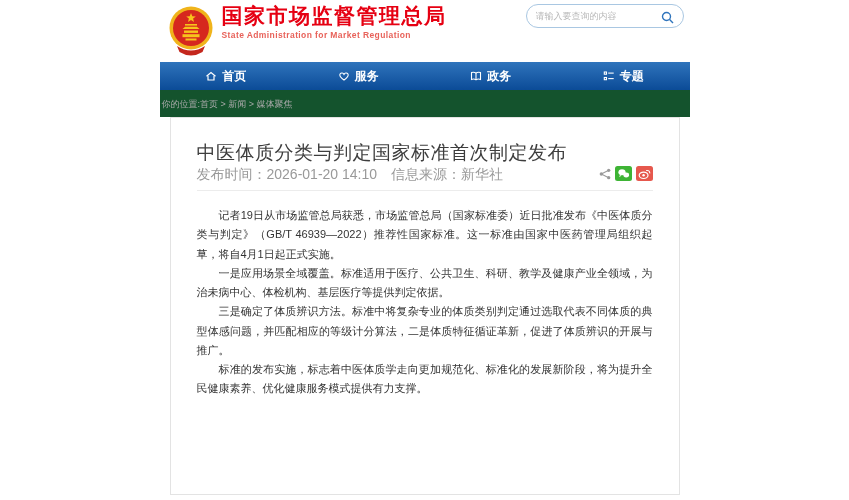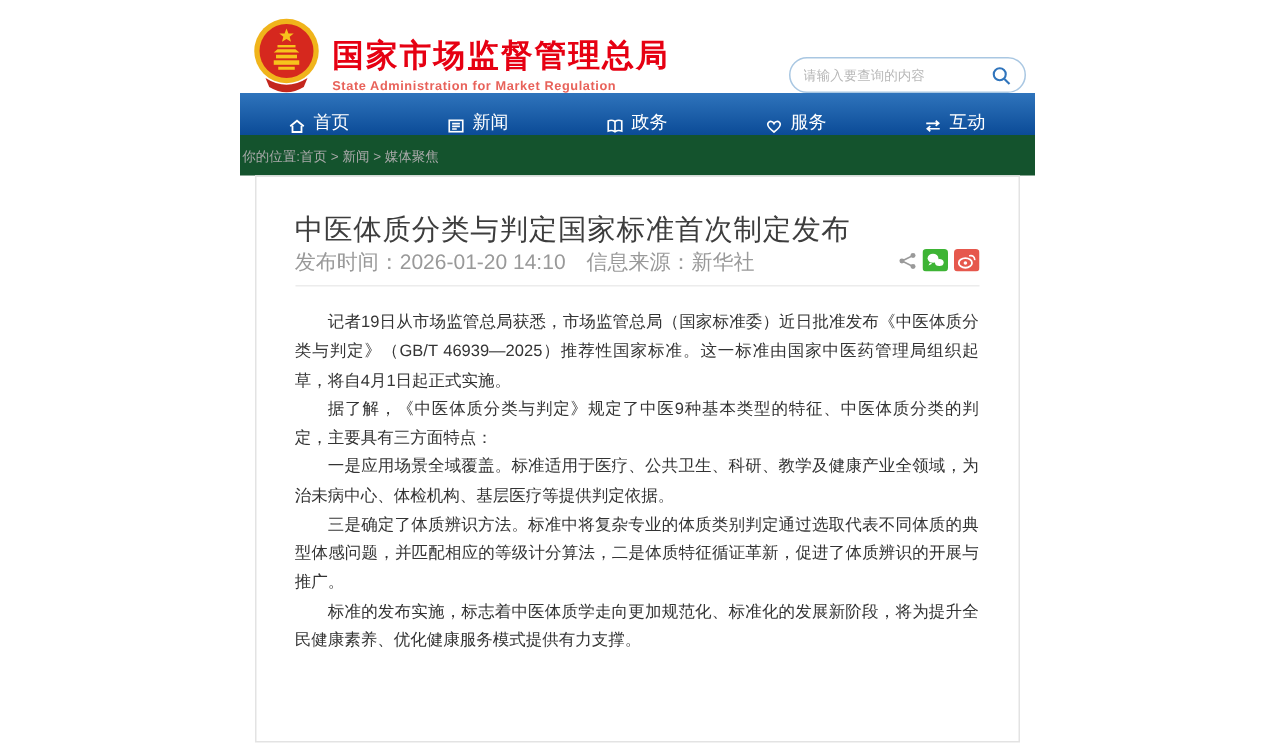--- a/index.html
+++ b/index.html
@@ -1,36 +1,36 @@
 <!DOCTYPE html>
 <html><head>
 <meta charset="utf-8">
 <style>
   * { margin:0; padding:0; box-sizing:border-box; }
   html,body { width:849px; height:500px; background:#ffffff; overflow:hidden;
     font-family:"Liberation Sans","DejaVu Sans",sans-serif; }
   .site { width:530px; margin:0 auto; }
 
   
-  .header { height:62px; display:flex; align-items:flex-end; padding:4px 6px 0 8px; background:#fff; }
+  .header { height:62px; display:flex; align-items:flex-start; padding:4px 6px 0 8px; background:#fff; }
   .logo { width:46px; height:52px; flex:0 0 auto; }
   .titles { margin-left:8px; }
   .site-title { font-size:21px; font-weight:bold; color:#e60012; letter-spacing:1.5px; line-height:1.15; }
   .site-subtitle { font-size:8.5px; color:#e8625a; letter-spacing:0.4px; margin-top:2px;font-weight:bold; }
   .search { margin-left:auto; width:158px; height:24px; border:1px solid #a9c7e2; border-radius:13px;
     display:flex; align-items:center; padding:0 9px; background:#fff; }
   .search input { border:none; outline:none; flex:1; font-size:9px; color:#666; min-width:0;
     font-family:"Liberation Sans","DejaVu Sans",sans-serif; }
   .search input::placeholder { color:#b8b8b8; }
   .search-icon { width:13px; height:13px; flex:0 0 auto; cursor:pointer; }
 
   
   .nav { height:28px; background:linear-gradient(#2f74bc,#0b4b97); display:flex; align-items:stretch; }
-  .nav-item { flex:1; display:flex; align-items:flex-end; justify-content:center; gap:5px;
-    color:#fff; font-size:12px; font-weight:normal; text-decoration:none; cursor:pointer; }
+  .nav-item { flex:1; display:flex; align-items:center; justify-content:center; gap:5px;
+    color:#fff; font-size:12px; font-weight:bold; text-decoration:none; cursor:pointer; }
   .nicon { width:12px; height:12px; display:inline-block; }
 
   
   .crumb-row { padding:8px 2px 6px 2px; font-size:9px; color:#aaa; background:#14532d; }
 
   
   .panel { margin:0 10px 3px 10px; background:#fff; border:1px solid #e3e3e3; min-height:378px;
     padding:22px 26px 28px 26px; }
   .article-title { font-size:19px; font-weight:400; color:#3d3d3d; text-align:left; letter-spacing:0.5px; }
   .meta { position:relative; text-align:left; font-size:14px; color:#999; height:16px; }
@@ -80,47 +80,41 @@
       <span class="nicon">
         <svg viewBox="0 0 12 12" width="12" height="12" fill="none" stroke="#fff" stroke-width="1.2">
           <path d="M1.5 6.2 L6 2.5 L10.5 6.2"></path>
             <path d="M3 5.8 V10 H9 V5.8"></path>
         </svg></span>
       <span>首页</span>
     </a>
     <a class="nav-item">
       <span class="nicon">
         <svg viewBox="0 0 12 12" width="12" height="12" fill="none" stroke="#fff" stroke-width="1.1">
-          <rect x="1.5" y="2.2" width="9" height="7.6"></rect>
-            <path d="M3.4 4.4 H8.6 M3.4 6.2 H8.6 M3.4 8 H6.5"></path>
+          <path d="M6 10 C2.2 7.2 1.2 5.2 2.2 3.8 C3.2 2.4 5.2 2.9 6 4.4 C6.8 2.9 8.8 2.4 9.8 3.8 C10.8 5.2 9.8 7.2 6 10 Z"></path>
         </svg></span>
-      <span>新闻</span>
+      <span>服务</span>
     </a>
     <a class="nav-item">
       <span class="nicon">
         <svg viewBox="0 0 12 12" width="12" height="12" fill="none" stroke="#fff" stroke-width="1.1">
           <path d="M6 3 C4.6 2.1 2.7 2.1 1.5 2.6 V9.4 C2.7 8.9 4.6 8.9 6 9.8 C7.4 8.9 9.3 8.9 10.5 9.4 V2.6 C9.3 2.1 7.4 2.1 6 3 Z"></path>
           <path d="M6 3 V9.8"></path>
         </svg></span>
       <span>政务</span>
     </a>
     <a class="nav-item">
       <span class="nicon">
         <svg viewBox="0 0 12 12" width="12" height="12" fill="none" stroke="#fff" stroke-width="1.1">
-          <path d="M6 10 C2.2 7.2 1.2 5.2 2.2 3.8 C3.2 2.4 5.2 2.9 6 4.4 C6.8 2.9 8.8 2.4 9.8 3.8 C10.8 5.2 9.8 7.2 6 10 Z"></path>
+          <rect x="1.3" y="2" width="2.2" height="2.2"></rect>
+            <path d="M5.2 3.1 H10.7"></path>
+          <rect x="1.3" y="7.5" width="2.2" height="2.2"></rect>
+            <path d="M5.2 8.6 H10.7"></path>
         </svg></span>
-      <span>服务</span>
-    </a>
-    <a class="nav-item">
-      <span class="nicon">
-        <svg viewBox="0 0 12 12" width="12" height="12" fill="none" stroke="#fff" stroke-width="1.1">
-          <path d="M1.5 4.2 H9.5 M7.8 2.5 L9.8 4.2 L7.8 5.9"></path>
-          <path d="M10.5 7.8 H2.5 M4.2 6.1 L2.2 7.8 L4.2 9.5"></path>
-        </svg></span>
-      <span>互动</span>
+      <span>专题</span>
     </a>
   </div>
 
   <div class="crumb-row">
     <span>你的位置:首页 &gt; 新闻 &gt; 媒体聚焦</span>
   </div>
 
   <div class="panel">
     <h1 class="article-title">中医体质分类与判定国家标准首次制定发布</h1>
 
@@ -150,21 +144,20 @@
             <circle cx="7.6" cy="9.3" r="1.2" fill="#ffffff"></circle>
             <path d="M10.5 4.5 Q13.5 4 13.8 7" fill="none" stroke="#ffffff" stroke-width="1.1" stroke-linecap="round"></path>
           </svg>
         </span>
       </span>
     </div>
 
     <div class="divider"></div>
 
     <div class="article-body">
-      <p>记者19日从市场监管总局获悉，市场监管总局（国家标准委）近日批准发布《中医体质分类与判定》（GB/T 46939—2025）推荐性国家标准。这一标准由国家中医药管理局组织起草，将自4月1日起正式实施。</p>
-      <p>据了解，《中医体质分类与判定》规定了中医9种基本类型的特征、中医体质分类的判定，主要具有三方面特点：</p>
+      <p>记者19日从市场监管总局获悉，市场监管总局（国家标准委）近日批准发布《中医体质分类与判定》（GB/T 46939—2022）推荐性国家标准。这一标准由国家中医药管理局组织起草，将自4月1日起正式实施。</p>
       <p>一是应用场景全域覆盖。标准适用于医疗、公共卫生、科研、教学及健康产业全领域，为治未病中心、体检机构、基层医疗等提供判定依据。</p>
       <p>三是确定了体质辨识方法。标准中将复杂专业的体质类别判定通过选取代表不同体质的典型体感问题，并匹配相应的等级计分算法，二是体质特征循证革新，促进了体质辨识的开展与推广。</p>
       <p>标准的发布实施，标志着中医体质学走向更加规范化、标准化的发展新阶段，将为提升全民健康素养、优化健康服务模式提供有力支撑。</p>
     </div>
   </div>
 
 </div>
 
 </body></html>

